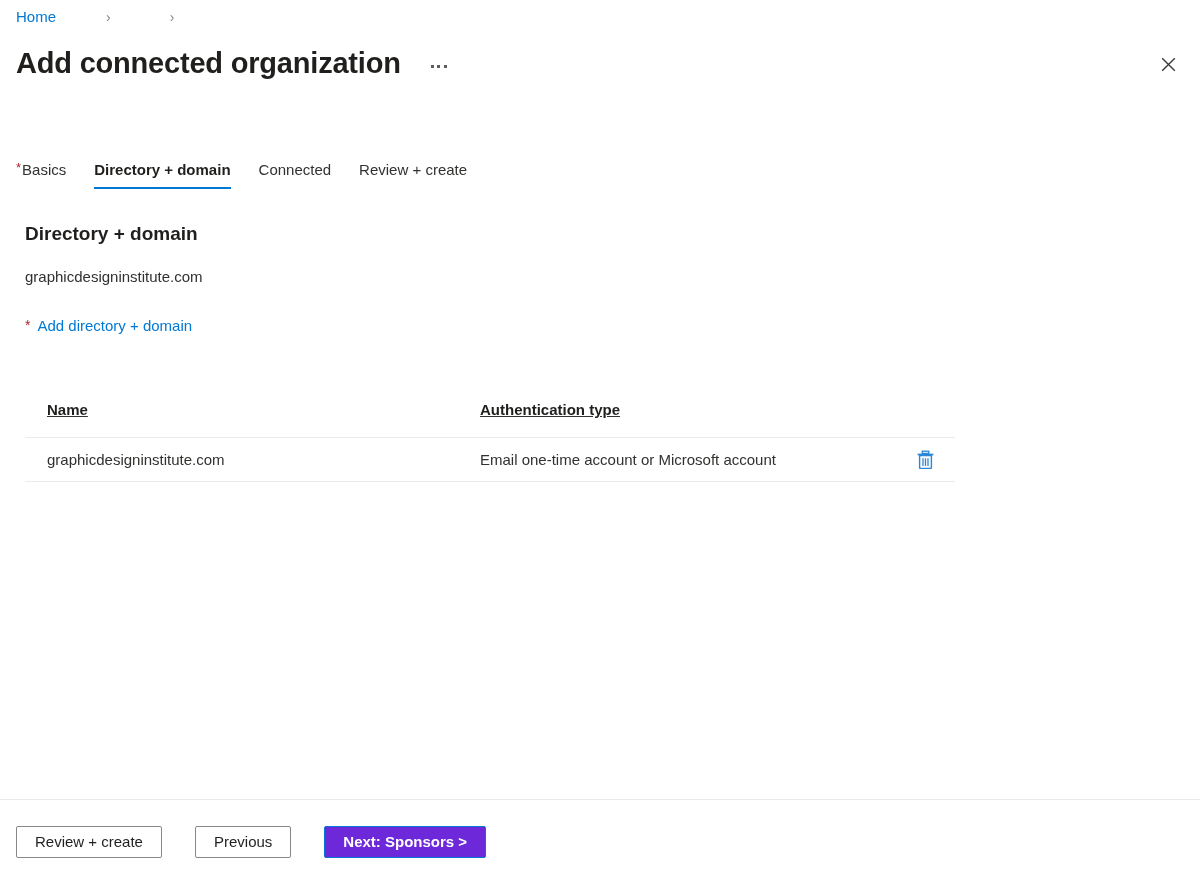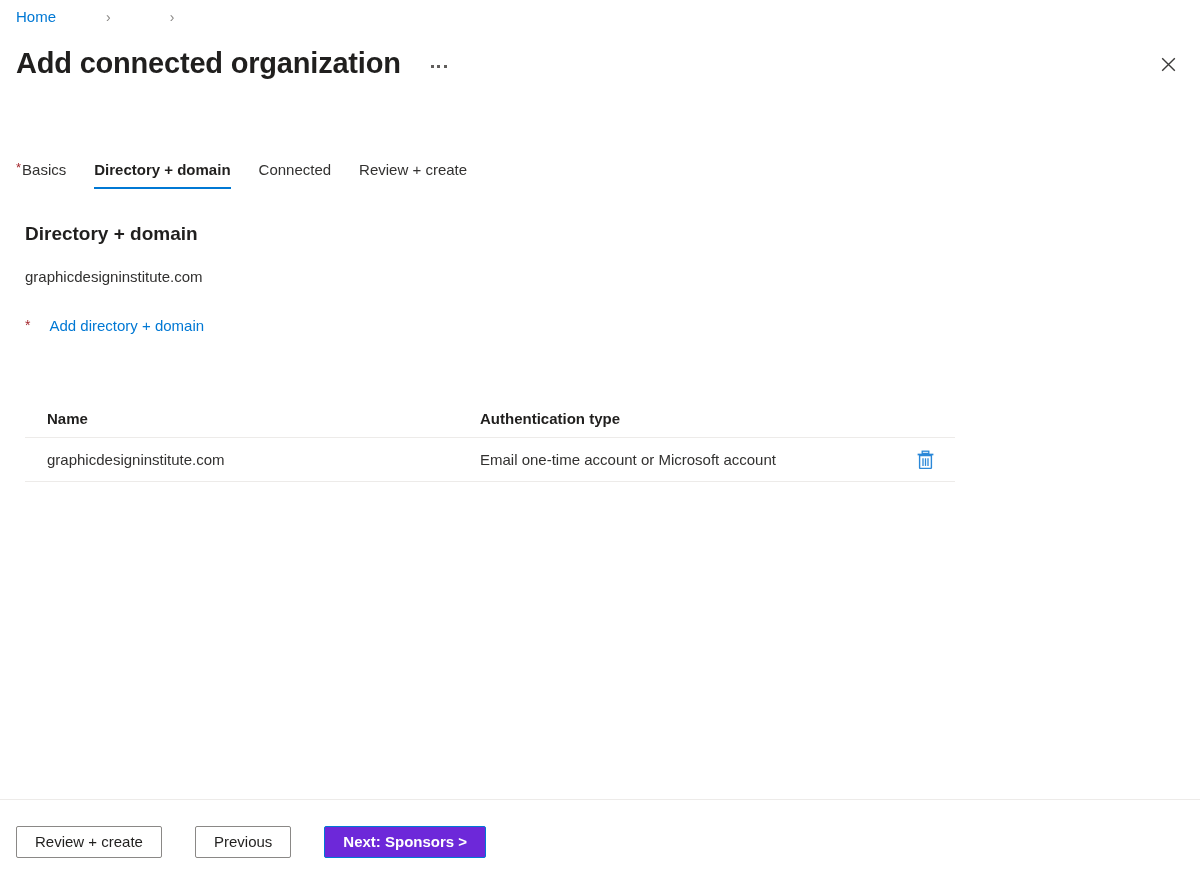--- a/index.html
+++ b/index.html
@@ -170,35 +170,34 @@
   }
   .add-link-star {
     color: #a4262c;
     font-size: 14px;
     margin-right: 7px;
     line-height: 20px;
   }
   .add-link {
     color: #0078d4;
     cursor: pointer;
-    margin-left: 12px;
   }
 
   
   .table {
     position: absolute;
     left: 25px;
     top: 400px;
     width: 930px;
   }
   .th-row {
     display: flex;
-    align-items: center;
     height: 38px;
     border-bottom: 1px solid #edebe9;
+    text-decoration: underline;
   }
   .th {
     font-size: 15px;
     font-weight: 600;
     color: #201f1e;
     line-height: 20px;
   }
   .col-name { width: 455px; padding-left: 22px; }
   .col-auth { flex: 1; }
   .col-action { width: 60px; display: flex; justify-content: center; }

